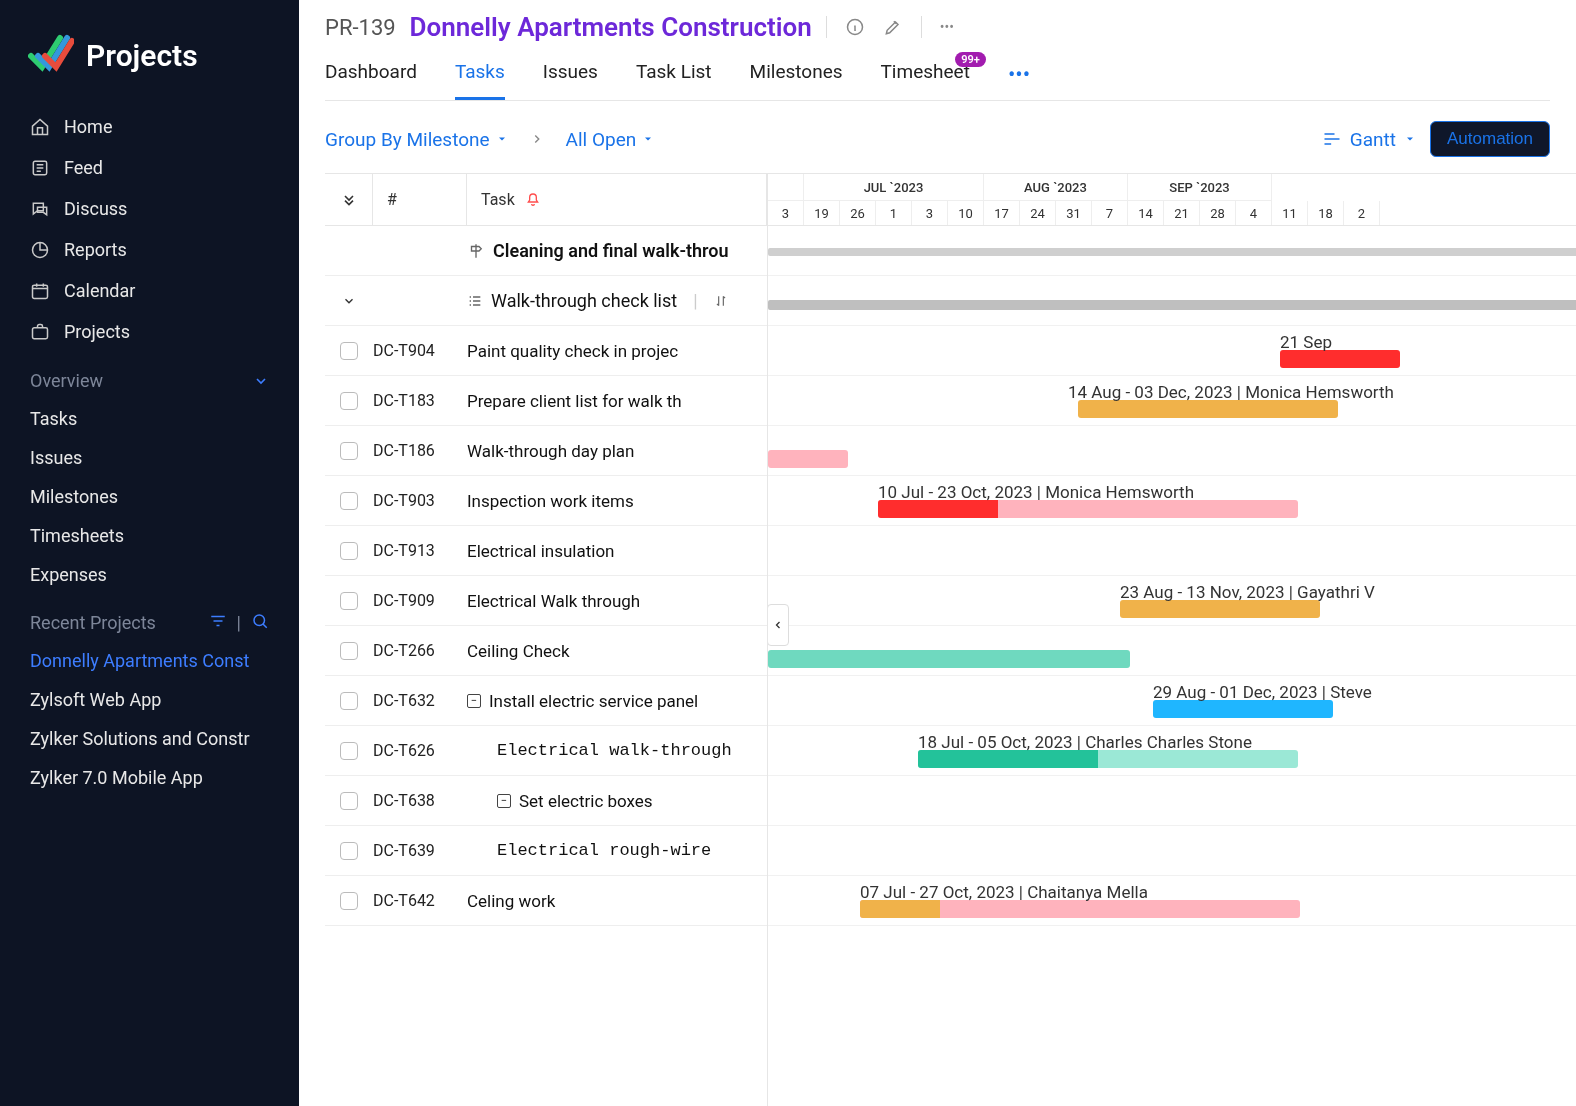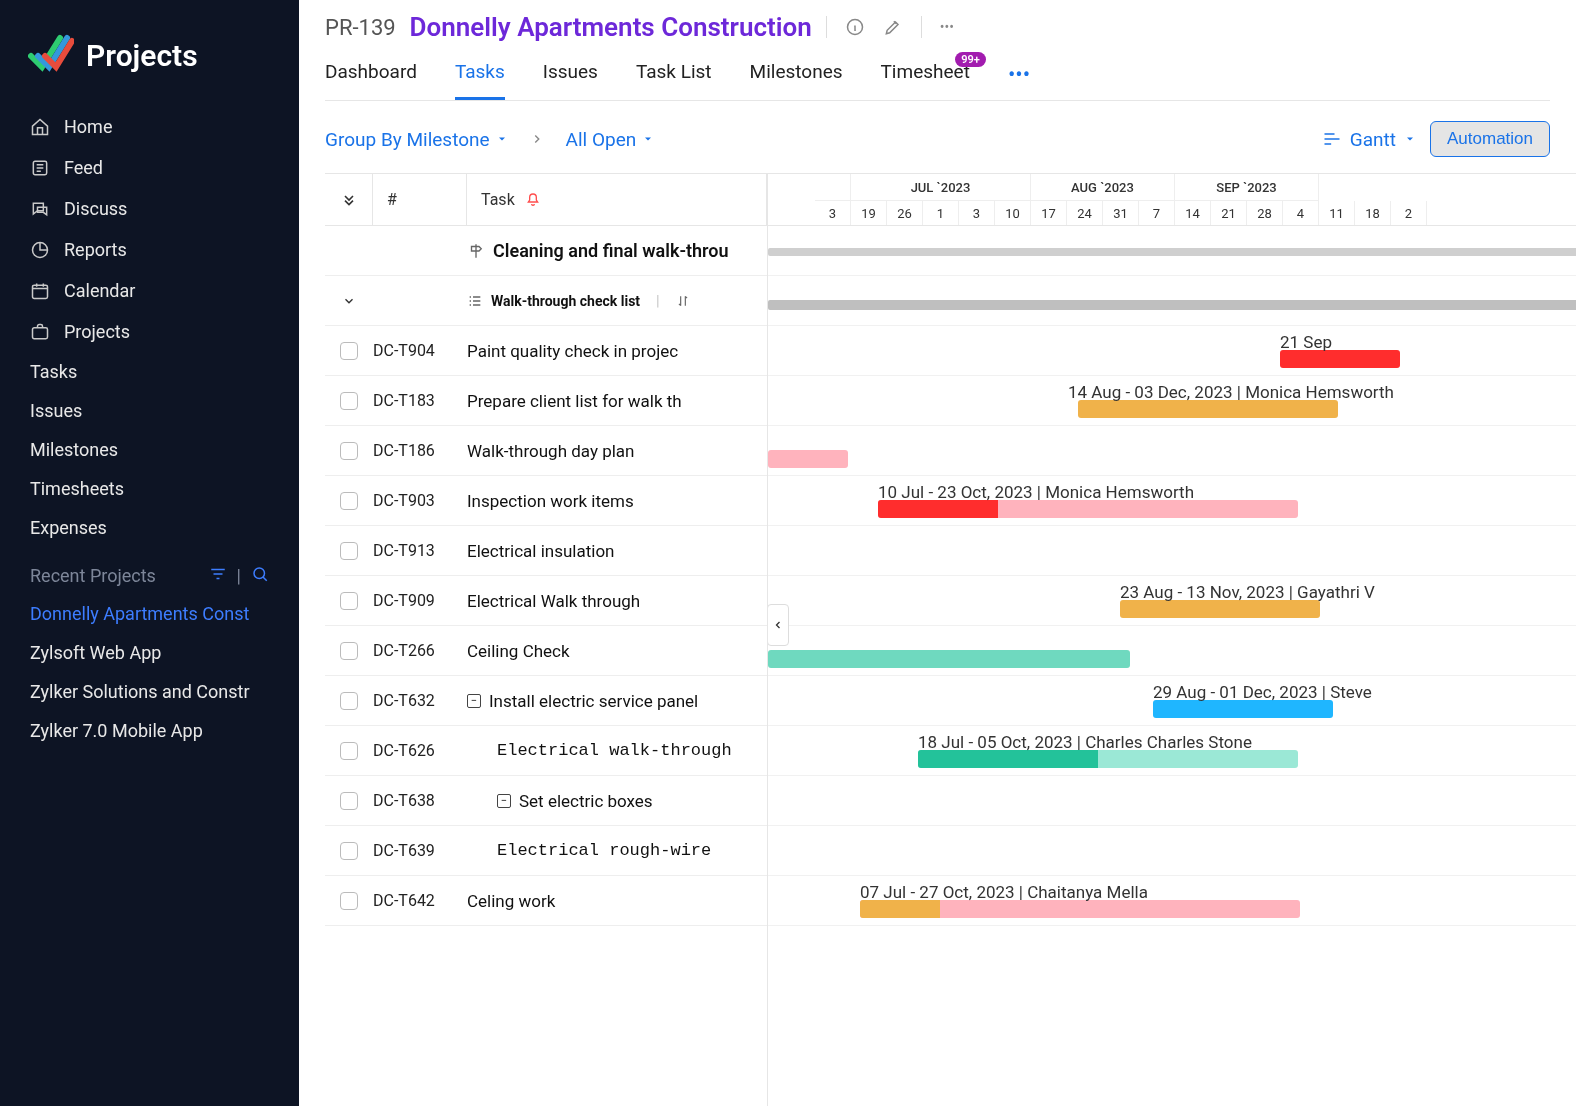--- a/index.html
+++ b/index.html
@@ -35,48 +35,48 @@
   .tab.active { color: #1a73e8; border-bottom: 3px solid #1a73e8; }
   .badge { position:absolute; top:-8px; right:-16px; background:#a21caf; color:#fff; font-size:11px; font-weight:600; padding:1px 6px; border-radius:10px; }
   .more-dots { color:#1a73e8; font-size:22px; padding-top:2px; cursor:pointer; }
 
   .toolbar { display:flex; align-items:center; justify-content:space-between; padding: 20px 26px 16px; }
   .tool-left { display:flex; align-items:center; gap:22px; font-size:19px; color:#1a73e8; }
   .group-by, .filter-open { display:flex; align-items:center; gap:6px; cursor:pointer; }
   .chev-right { color:#888; }
   .tool-right { display:flex; align-items:center; gap:14px; }
   .gantt-btn { display:flex; align-items:center; gap:8px; font-size:19px; color:#1a73e8; cursor:pointer; }
-  .pill-btn { border:1.5px solid #1a73e8; color:#1a73e8; padding:7px 16px; border-radius:6px; font-size:17px; cursor:pointer; background:#e5e5e5; }
+  .pill-btn { border:1.5px solid #1a73e8; color:#1a73e8; padding:7px 16px; border-radius:6px; font-size:17px; cursor:pointer; background:#0f172a; }
 
   
   .grid-wrap { flex:1; display:flex; border-top:1px solid #e6e6e6; margin: 0 0 0 26px; overflow:hidden; position:relative; }
   .left-pane { width: 443px; border-right:1px solid #e6e6e6; }
   .left-header { display:flex; border-bottom:1px solid #e6e6e6; height: 52px; }
   .lh-cell { display:flex; align-items:center; padding: 0 14px; font-size:16px; color:#333; border-right:1px solid #e6e6e6; }
   .lh-collapse { width:48px; justify-content:center; }
   .lh-num { width:94px; }
   .lh-task { flex:1; gap:10px; }
   .bell { color:#ff4d4d; }
 
   .row { display:flex; height:50px; border-bottom:1px solid #eee; align-items:center; }
   .c-chk { width:48px; display:flex; justify-content:center; }
   .chk { width:18px; height:18px; border:1.5px solid #bbb; border-radius:4px; }
   .c-id { width:94px; font-size:16px; color:#222; }
   .c-task { flex:1; font-size:17px; color:#111; display:flex; align-items:center; gap:8px; overflow:hidden; white-space:nowrap; }
   .row.milestone { height:50px; }
   .row.milestone .c-task { font-weight:600; font-size:18px; }
-  .row.subgroup .c-task { font-weight:700; font-size:14px;text-align:center; }
+  .row.subgroup .c-task { font-weight:400; font-size:18px;text-align:center; }
   .indent1 { padding-left: 0; }
   .indent2 { padding-left: 30px; }
   .indent3 { padding-left: 30px; font-family: Liberation Mono, monospace; }
   .sq-toggle { width:14px; height:14px; border:1.5px solid #444; display:inline-flex; align-items:center; justify-content:center; font-size:11px; line-height:1; border-radius:2px; }
 
   
   .right-pane { flex:1; position:relative; overflow:hidden; }
-  .timeline-head { height:52px; border-bottom:1px solid #e6e6e6; display:flex; flex-direction:column;padding-left:47px; }
+  .timeline-head { height:52px; border-bottom:1px solid #e6e6e6; display:flex; flex-direction:column; }
   .th-months { flex:1; display:flex; }
   .th-month { border-right:1px solid #eee; border-bottom:1px solid #eee; font-size:13px; color:#333; display:flex; align-items:center; justify-content:center; font-weight:500; }
   .th-days { height:24px; display:flex; }
   .th-day { border-right:1px solid #eee; font-size:13px; color:#333; display:flex; align-items:center; justify-content:center; }
 
   .gantt-body { position:relative; }
   .g-row { height:50px; border-bottom:1px solid #f1f1f1; position:relative; }
   .bar { position:absolute; height:18px; top:24px; border-radius:3px; }
   .bar-label { position:absolute; font-size:17px; color:#333; top:6px; white-space:nowrap; }
   .bar.thick { height:18px; }
@@ -153,20 +153,28 @@
         <span class="icon">
             <svg width="20" height="20" viewBox="0 0 24 24" fill="none" stroke="currentColor" stroke-width="1.8">
               <rect x="3" y="7" width="18" height="13" rx="2"></rect>
               <path d="M9 7V5a2 2 0 012-2h2a2 2 0 012 2v2"></path>
             </svg>
           </span>
         <span>Projects</span>
       </li>
     </ul>
 
+    <div class="section-head">
+      <span>Overview</span>
+      <span>
+          <svg width="16" height="16" viewBox="0 0 24 24" fill="none" stroke="#3d7dff" stroke-width="2.4">
+            <path d="M6 9l6 6 6-6"></path>
+          </svg>
+        </span>
+    </div>
     <ul class="sub-list">
       <li class="sub-item"><span>Tasks</span></li>
       <li class="sub-item"><span>Issues</span></li>
       <li class="sub-item"><span>Milestones</span></li>
       <li class="sub-item"><span>Timesheets</span></li>
       <li class="sub-item"><span>Expenses</span></li>
     </ul>
 
     <div class="section-head">
       <span>Recent Projects</span>

